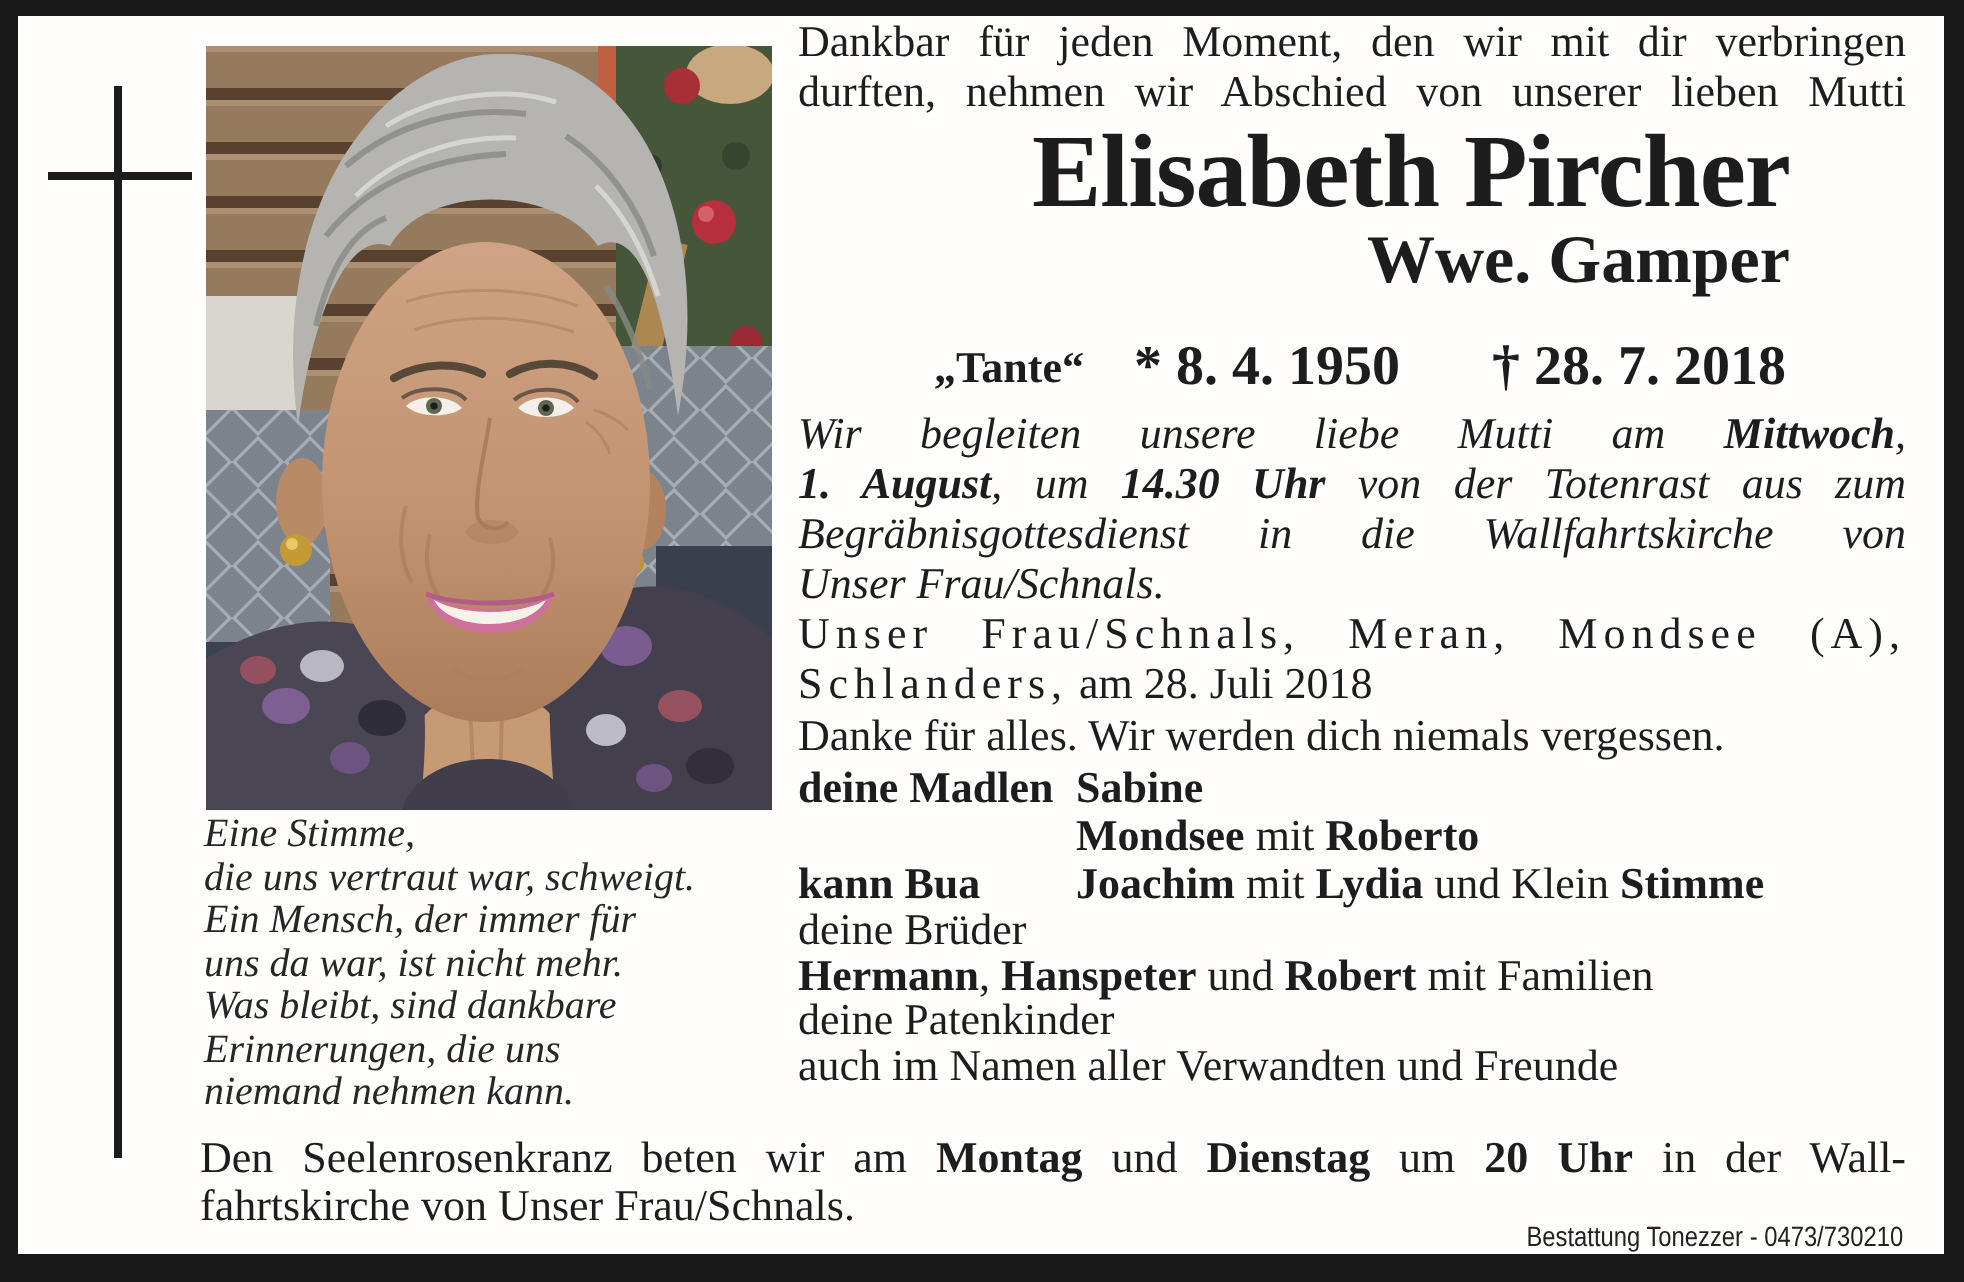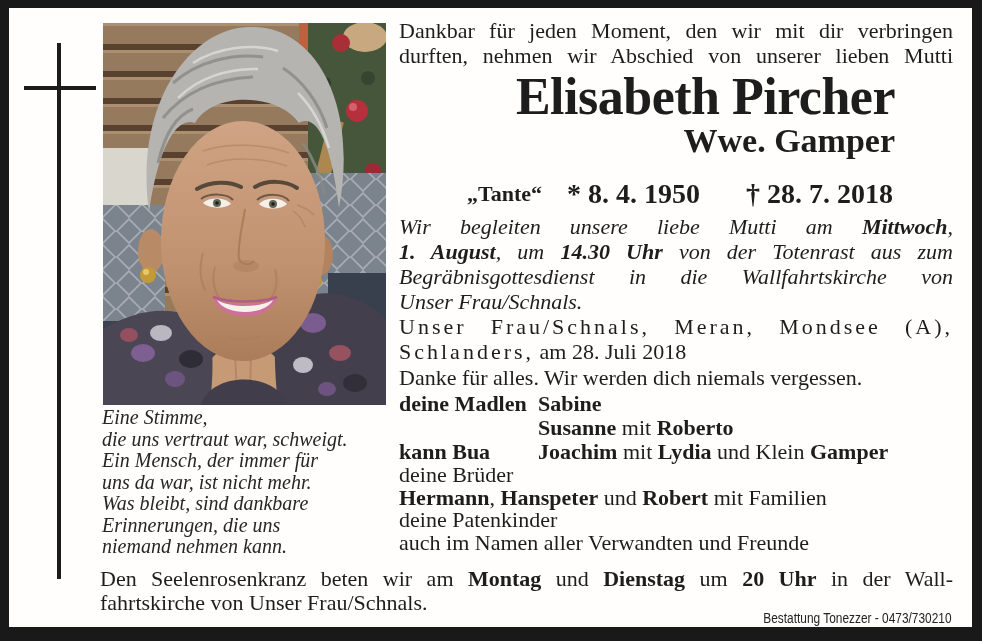--- a/index.html
+++ b/index.html
@@ -9,21 +9,21 @@
   .b{font-weight:bold;}
   
   .cross-v{position:absolute;left:57px;top:43px;width:4px;height:536px;background:#1c1c1c;}
   .cross-h{position:absolute;left:24px;top:86px;width:72px;height:4px;background:#1c1c1c;}
   
   .photo{position:absolute;left:103px;top:23px;width:283px;height:382px;overflow:hidden;}
   
   .poem{position:absolute;left:102px;top:407px;width:300px;font-style:italic;
         font-size:20px;line-height:21.5px;color:#262626;}
   
-  .maincol{position:absolute;left:399px;top:18px;width:554px;font-size:22px;line-height:25px;}
+  .maincol{position:absolute;left:399px;top:8px;width:554px;font-size:22px;line-height:25px;}
   .jline{text-align:justify;text-align-last:justify;white-space:normal;}
   .namebox{width:496px;text-align:right;}
   .name{font-size:52px;font-weight:bold;line-height:50px;letter-spacing:-0.5px;margin-top:4px;}
   .widow{font-size:34px;font-weight:bold;line-height:34px;margin-top:2px;}
   .vitals{position:relative;height:30px;margin-top:20px;}
   .vitals span{position:absolute;bottom:2px;font-weight:bold;white-space:nowrap;}
   .nickname{left:68px;font-size:22px;}
   .birth{left:168px;font-size:28px;}
   .death{left:347px;font-size:28px;}
   .funeral{margin-top:6px;font-style:italic;}
@@ -184,27 +184,27 @@
     <div class="famrows">
       <div class="famrow">
         <div class="famlabel">deine Madlen</div>
         <div class="famnames">
           <span class="b">Sabine</span>
         </div>
       </div>
       <div class="famrow">
         <div class="famlabel"></div>
         <div class="famnames">
-          <span class="b">Susanne</span><span> mit </span><span class="b">Roberto</span>
+          <span class="b">Mondsee</span><span> mit </span><span class="b">Roberto</span>
         </div>
       </div>
       <div class="famrow">
         <div class="famlabel">kann Bua</div>
         <div class="famnames">
-          <span class="b">Joachim</span><span> mit </span><span class="b">Lydia</span><span> und Klein </span><span class="b">Gamper</span>
+          <span class="b">Joachim</span><span> mit </span><span class="b">Lydia</span><span> und Klein </span><span class="b">Stimme</span>
         </div>
       </div>
       <div class="famlines">
         <div>
           <span>deine Brüder</span>
         </div>
         <div>
           <span class="b">Hermann</span><span>, </span><span class="b">Hanspeter</span><span> und </span><span class="b">Robert</span><span> mit Familien</span>
         </div>
         <div>

